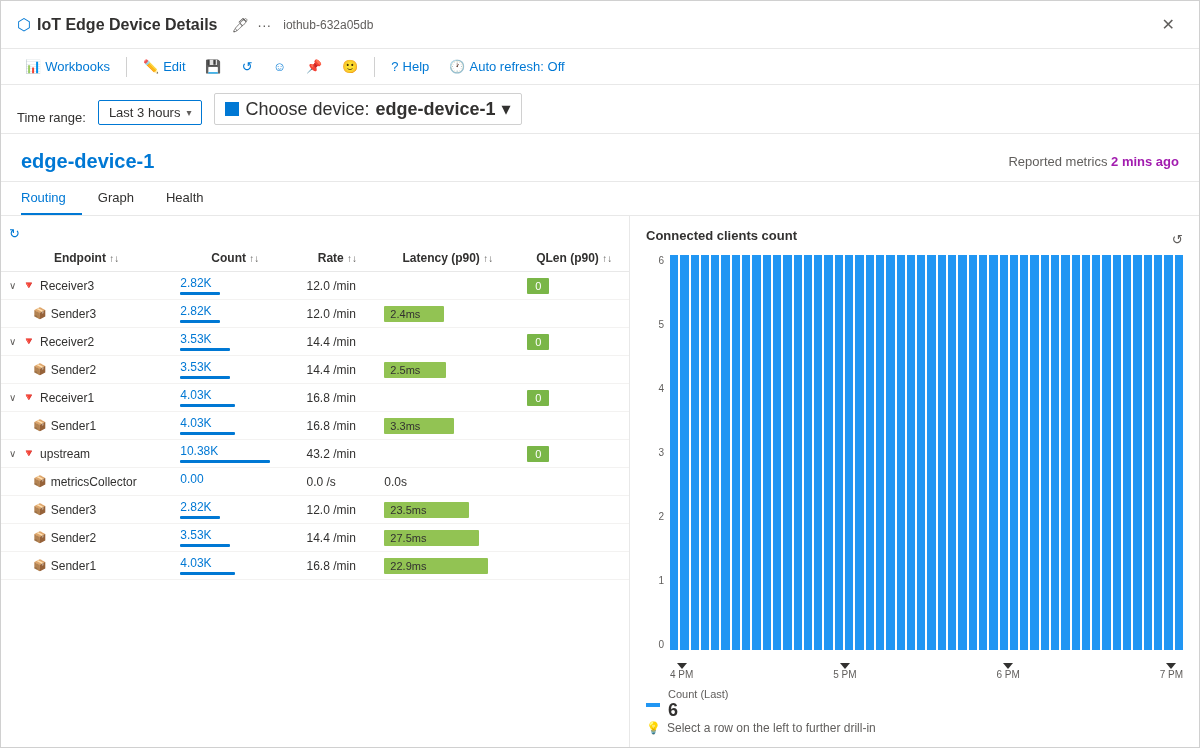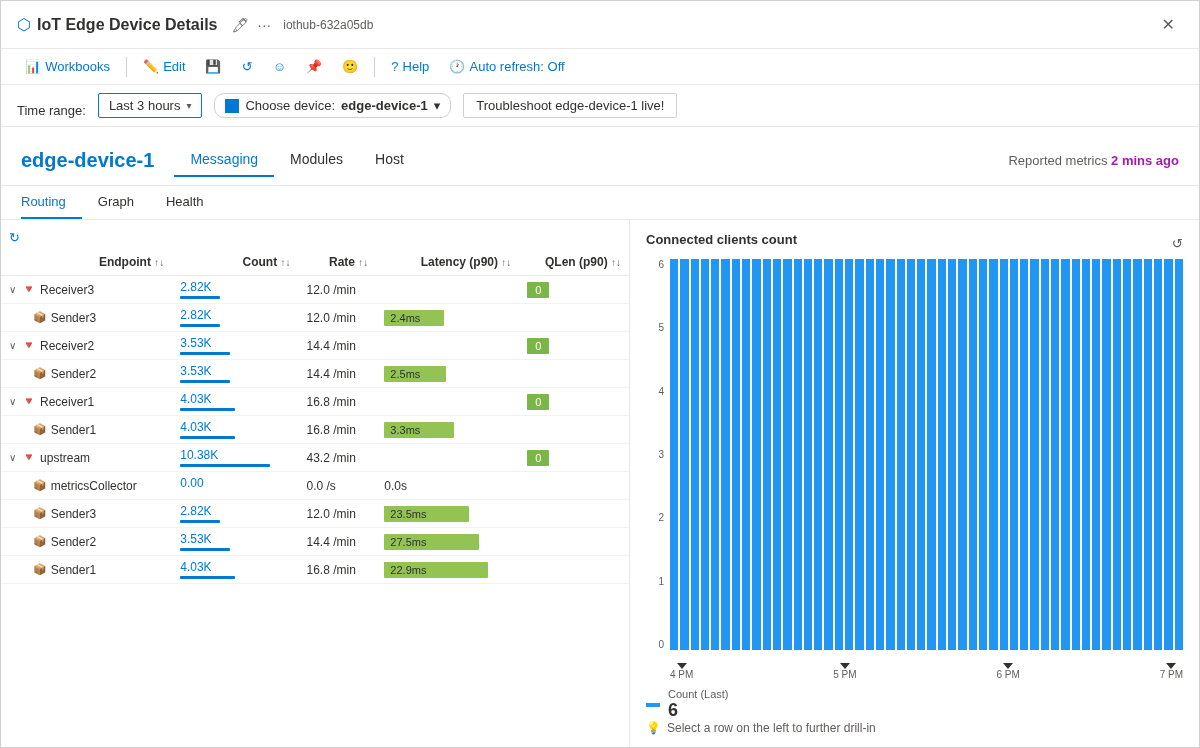--- a/index.html
+++ b/index.html
@@ -16,21 +16,21 @@
     
     .toolbar { display: flex; align-items: center; padding: 6px 16px; border-bottom: 1px solid #e8e8e8; background: white; gap: 4px; flex-shrink: 0; }
     .toolbar-item { display: flex; align-items: center; gap: 4px; padding: 4px 8px; cursor: pointer; color: #0078d4; font-size: 13px; border: none; background: none; border-radius: 2px; }
     .toolbar-sep { width: 1px; height: 20px; background: #d0d0d0; margin: 0 4px; }
 
     
     .filter-bar { display: flex; align-items: flex-end; padding: 8px 16px; background: white; border-bottom: 1px solid #e8e8e8; gap: 12px; flex-shrink: 0; }
     .time-range-label { font-size: 13px; color: #323130; }
     .dropdown-btn { display: flex; align-items: center; gap: 6px; border: 1px solid #0078d4; border-radius: 2px; padding: 4px 10px; cursor: pointer; background: white; font-size: 13px; color: #323130; }
     .dropdown-btn .chevron { font-size: 10px; color: #605e5c; }
-    .device-btn { display: flex; align-items: center; gap: 6px; border: 1px solid #d0d0d0; border-radius: 10px; padding: 4px 10px; cursor: pointer; background: white; font-size: 13px; color: #323130; }
+    .device-btn { display: flex; align-items: center; gap: 6px; border: 1px solid #d0d0d0; border-radius: 2px; padding: 4px 10px; cursor: pointer; background: white; font-size: 18px; color: #323130; }
     .device-icon { width: 14px; height: 14px; background: #0078d4; display: inline-flex; align-items: center; justify-content: center; }
     .troubleshoot-btn { border: 1px solid #d0d0d0; border-radius: 2px; padding: 4px 12px; cursor: pointer; background: white; font-size: 13px; color: #323130; }
 
     
     .main-content { display: flex; flex-direction: column; flex: 1; overflow: hidden; }
     .device-header { display: flex; align-items: center; padding: 16px 20px 8px; border-bottom: 1px solid #e8e8e8; gap: 20px; flex-shrink: 0; }
     .device-name { font-size: 20px; font-weight: 700; color: #0078d4; }
     .main-tabs { display: flex; gap: 0; }
     .main-tab { padding: 8px 16px; cursor: pointer; font-size: 14px; color: #323130; border-bottom: 2px solid transparent; }
     .main-tab.active { color: #0078d4; border-bottom-color: #0078d4; }
@@ -49,21 +49,21 @@
     
     .table-section { flex: 1; overflow-y: auto; padding: 8px 0; }
 
     
     .chart-section { width: 570px; border-left: 1px solid #e8e8e8; padding: 12px 16px; display: flex; flex-direction: column; overflow: hidden; }
     .chart-title { font-size: 13px; font-weight: 600; color: #323130; margin-bottom: 8px; }
     .chart-refresh-btn { margin-left: auto; background: none; border: none; cursor: pointer; color: #605e5c; }
 
     
     table { width: 100%; border-collapse: collapse; }
-    thead th { padding: 6px 8px; text-align: right; font-size: 12px; font-weight: 600; color: #323130; border-bottom: 1px solid #e8e8e8; white-space: nowrap; }
+    thead th { padding: 6px 8px; text-align: center; font-size: 12px; font-weight: 600; color: #323130; border-bottom: 1px solid #e8e8e8; white-space: nowrap; }
     tbody td { padding: 4px 8px; font-size: 12px; color: #323130; border-bottom: 1px solid #f3f2f1; }
     .sort-icon { color: #605e5c; font-size: 10px; }
     .count-val { color: #0078d4; }
     .count-bar { height: 3px; background: #0078d4; border-radius: 1px; margin-top: 2px; }
     .qlen-green { background: #7ab648; color: white; font-size: 11px; padding: 2px 8px; min-width: 60px; text-align: center; border-radius: 1px; }
     .latency-bar { display: flex; align-items: center; }
     .latency-green { background: #92c353; color: #323130; font-size: 11px; padding: 2px 6px; border-radius: 1px; white-space: nowrap; }
     .endpoint-name { font-size: 12px; }
 
     
@@ -138,32 +138,26 @@
     <button class="dropdown-btn">
       <span>Last 3 hours</span>
       <span class="chevron">▾</span>
     </button>
     <button class="device-btn">
       <span class="device-icon"></span>
       <span>Choose device:</span>
       <strong>edge-device-1</strong>
       <span class="chevron">▾</span>
     </button>
-    <button class="troubleshoot-btn">Troubleshoot edge-device-1 live!</button>
   </div>
 
   <div class="main-content">
 
     <div class="device-header">
       <span class="device-name">edge-device-1</span>
-      <div class="main-tabs">
-        <div class="main-tab active">Messaging</div>
-        <div class="main-tab">Modules</div>
-        <div class="main-tab">Host</div>
-      </div>
       <div class="reported-metrics">
         <span>Reported metrics</span>
         <strong>2 mins ago</strong>
       </div>
     </div>
 
     <div class="sub-tabs">
       <div class="sub-tab active">Routing</div>
       <div class="sub-tab">Graph</div>
       <div class="sub-tab">Health</div>

